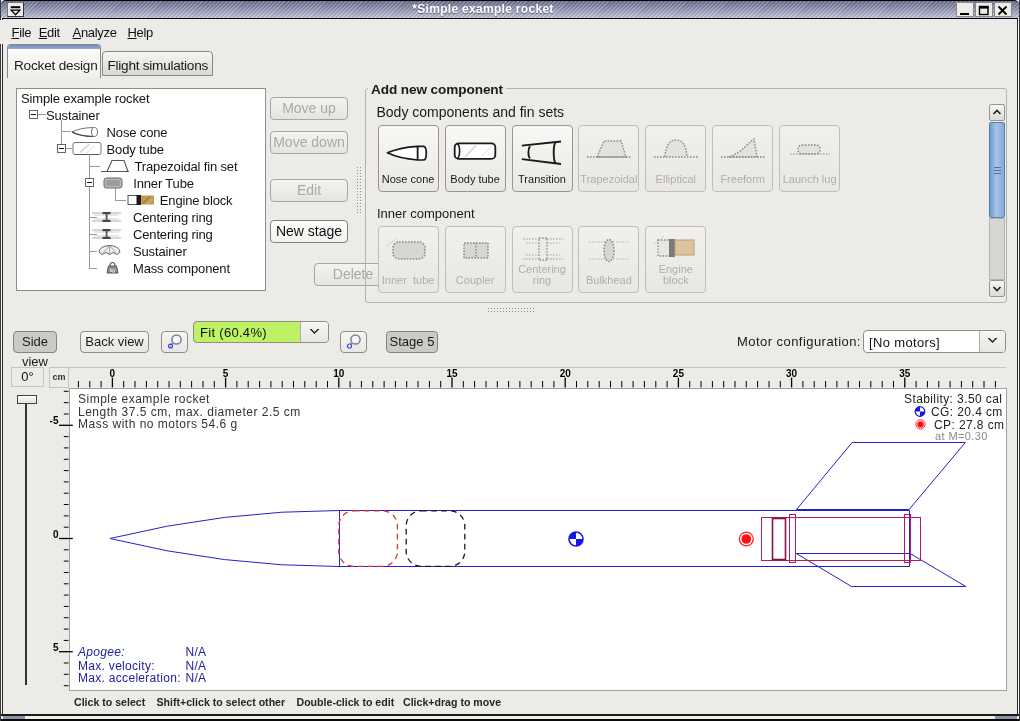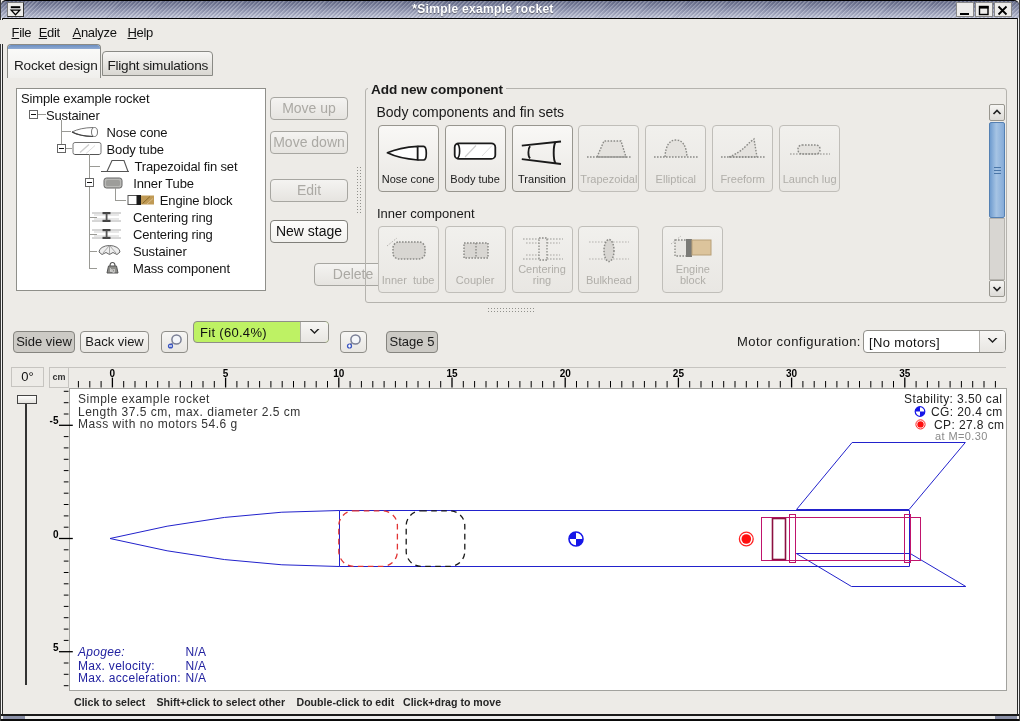--- a/index.html
+++ b/index.html
@@ -310,21 +310,21 @@
  <span class="lab">Centering<br>ring</span>
     </div>
 <div class="cbtn dis" style="left:578.4px;top:226px;">
  <svg style="position:absolute;left:6px;top:7px;" width="48" height="34" viewBox="0 0 48 34">
   <line x1="4" y1="8" x2="44" y2="8" stroke="#b5b3af" stroke-width="1" stroke-dasharray="1.6,1.4"></line>
   <line x1="4" y1="25" x2="44" y2="25" stroke="#b5b3af" stroke-width="1" stroke-dasharray="1.6,1.4"></line>
   <ellipse cx="24" cy="16.5" rx="5" ry="11" fill="#d8d6d2" stroke="#8a8a86" stroke-width="1.5" stroke-dasharray="1.6,1.4"></ellipse>
  </svg>
  <span class="lab">Bulkhead</span>
     </div>
-<div class="cbtn dis" style="left:645.3px;top:226px;margin-left:17px;">
+<div class="cbtn dis" style="left:645.3px;top:226px;">
  <svg style="position:absolute;left:6px;top:5px;" width="48" height="34" viewBox="0 0 48 34">
   <rect x="6" y="8" width="16" height="16" fill="#e8e6e2" stroke="#8a8a86" stroke-width="1.3" stroke-dasharray="1.6,1.4"></rect>
   <rect x="17" y="7" width="6" height="18" fill="#7a7a76" stroke-dasharray="1.6,1.4"></rect>
   <rect x="23" y="8" width="19" height="15" fill="#dcc49c" stroke="#b8a078" stroke-width="1"></rect>
   <line x1="2" y1="12" x2="12" y2="4" stroke="#b5b3af" stroke-width="1" stroke-dasharray="1.6,1.4"></line>
  </svg>
  <span class="lab">Engine<br>block</span>
     </div>
 </div>
 <div class="abs" id="sb">
@@ -334,21 +334,21 @@
   <div id="sbThumb"></div>
   <div id="sbTrack"></div>
   <div class="sbBtn" style="top:176px;"><svg width="14" height="15" viewBox="0 0 14 15">
         <path d="M3.5,6 L7,9.5 L10.5,6" fill="none" stroke="#222" stroke-width="1.7"></path>
       </svg></div>
 </div>
 
 <div class="abs" id="vdots"></div>
 <div class="abs" id="divdots"></div>
 
-<div class="tb pressed" style="left:13px;width:62px;">Side view</div>
+<div class="tb pressed" style="left:13px;width:44px;">Side view</div>
 <div class="tb" style="left:80px;width:69px;">Back view</div>
 <div class="tb" style="left:161px;width:27px;"><svg width="18" height="17" viewBox="0 0 18 17" style="margin-top:1px;">
       <circle cx="10.5" cy="6.5" r="4.6" fill="#f4f6fa" stroke="#7a7f95" stroke-width="1.5"></circle>
       <line x1="7" y1="10" x2="3" y2="14" stroke="#8a8fa5" stroke-width="2"></line>
       <circle cx="4.5" cy="13" r="2.6" fill="#3a55c0"></circle>
       <rect x="3" y="12.4" width="3" height="1.2" fill="#fff"></rect>
     </svg></div>
 <div class="abs" id="cmbFit">
     <span class="txt">Fit (60.4%)</span>
     <span class="arr"></span>

